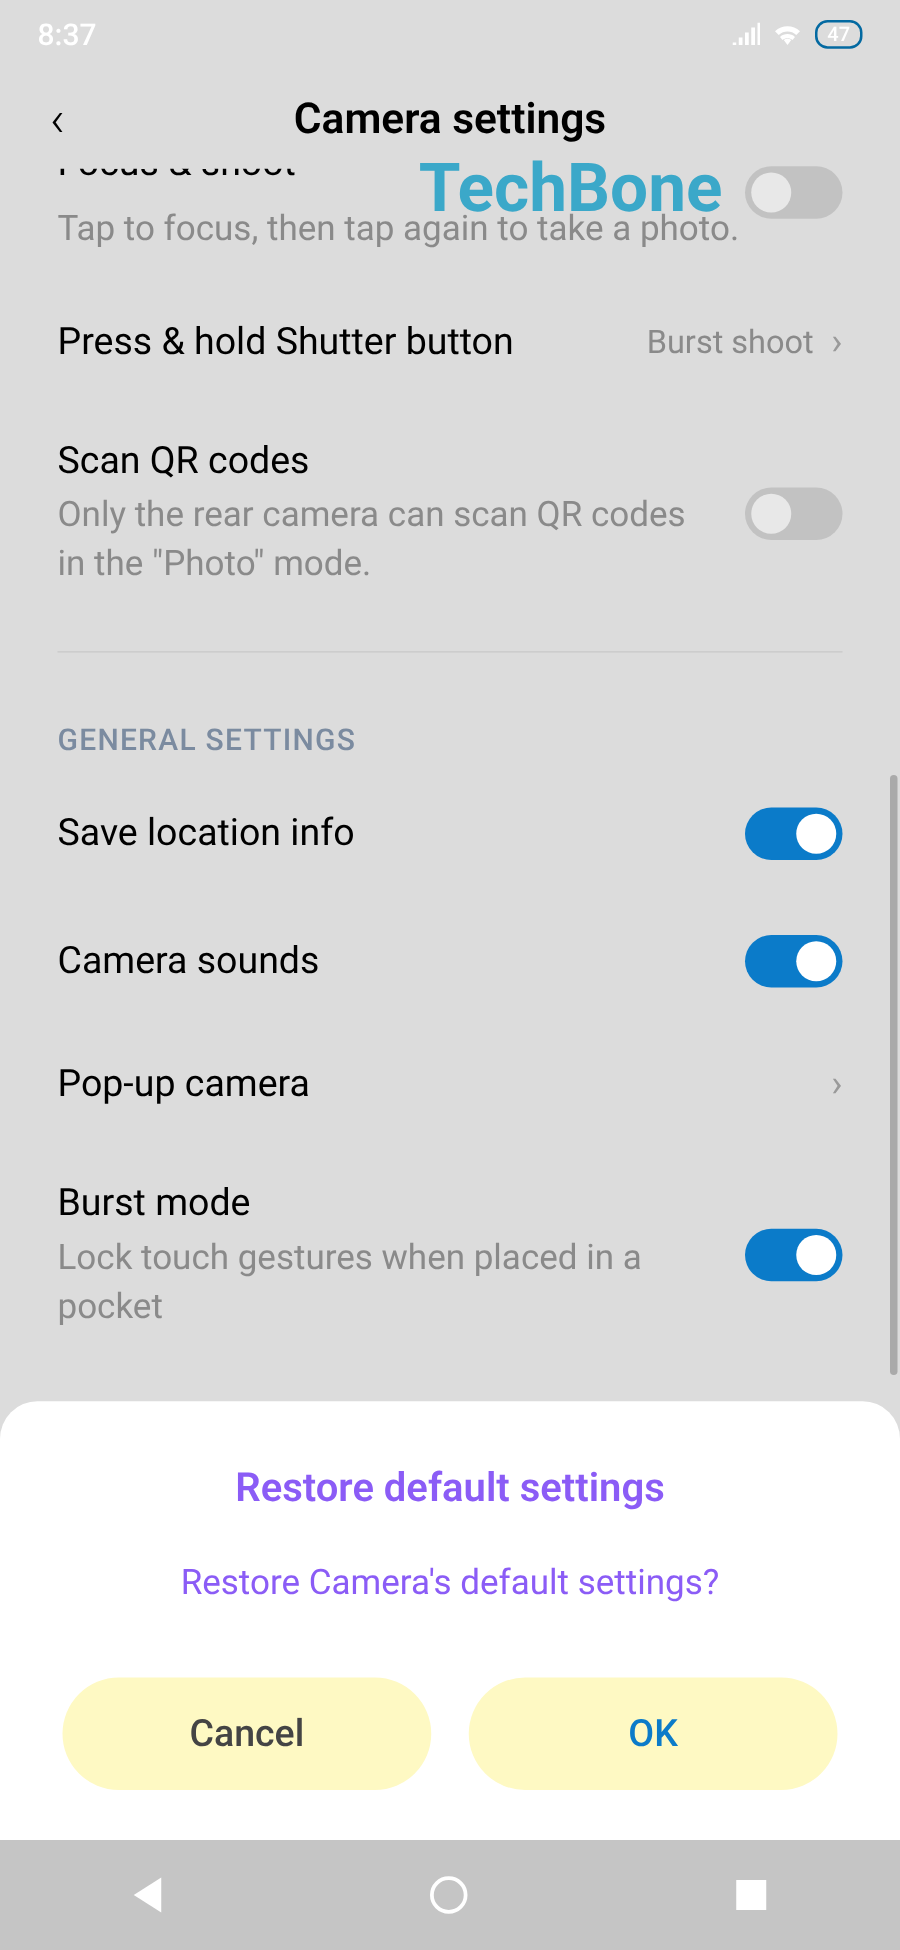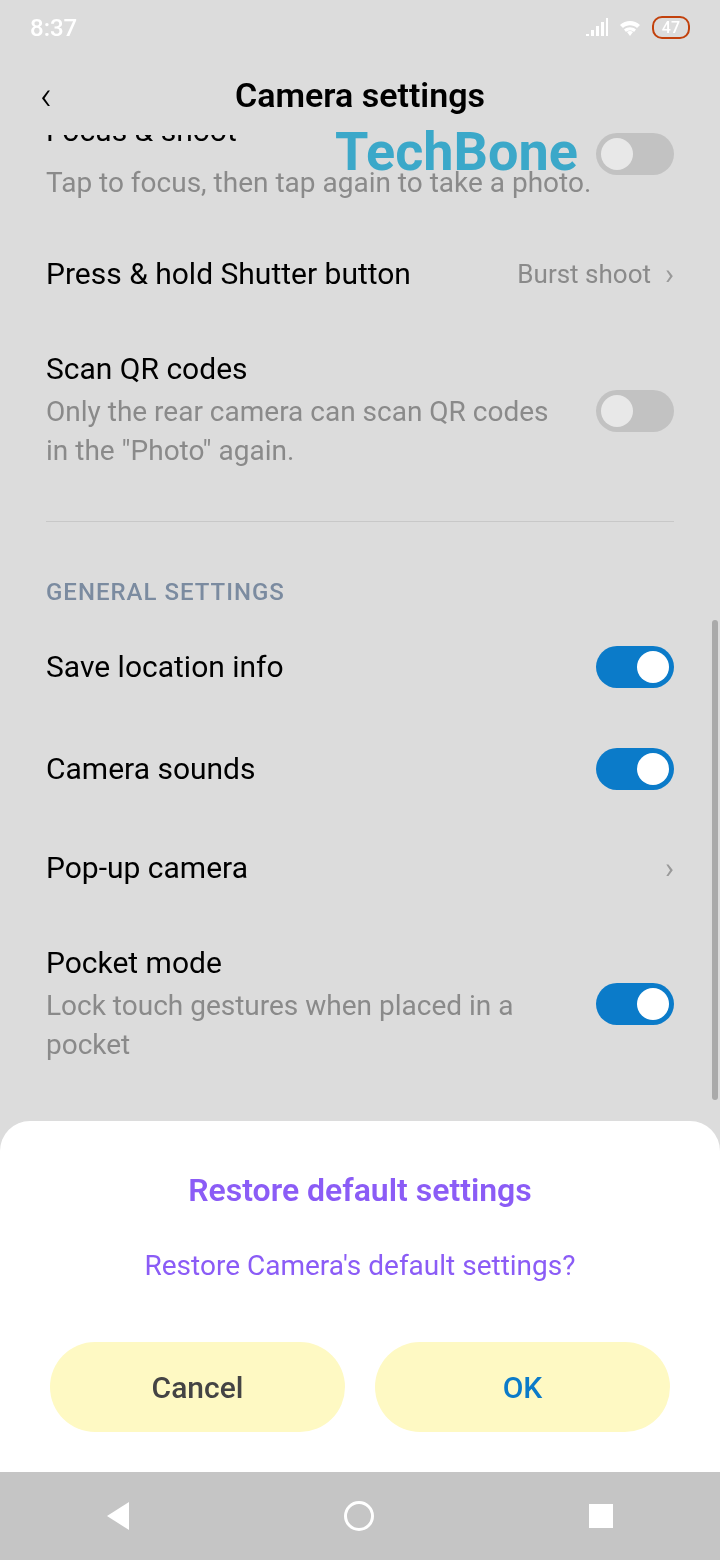--- a/index.html
+++ b/index.html
@@ -30,21 +30,21 @@
     color: #fff;
     font-size: 24px;
     font-weight: 500;
   }
   .status-right {
     display: flex;
     align-items: center;
     gap: 10px;
   }
   .battery-pill {
-    border: 2px solid #c2410c;
+    border: 2px solid #0369a1;
     border-radius: 10px;
     padding: 0 8px;
     font-size: 16px;
   }
   .header {
     display: flex;
     align-items: center;
     height: 80px;
     padding: 0 40px;
     position: relative;
@@ -294,21 +294,21 @@
           <span>Burst shoot</span>
           <span class="chevron">›</span>
         </span>
       </div>
     </div>
 
     <div class="setting-item">
       <div class="setting-row">
         <div style="flex:1; padding-right:20px">
           <div class="setting-title">Scan QR codes</div>
-          <div class="setting-sub">Only the rear camera can scan QR codes in the "Photo" again.</div>
+          <div class="setting-sub">Only the rear camera can scan QR codes in the "Photo" mode.</div>
         </div>
         <div class="toggle toggle-off">
             <div class="toggle-knob"></div>
           </div>
       </div>
     </div>
 
   </div>
 
   <div class="divider"></div>
@@ -338,21 +338,21 @@
     <div class="setting-item">
       <div class="setting-row">
         <span class="setting-title">Pop-up camera</span>
         <span class="chevron">›</span>
       </div>
     </div>
 
     <div class="setting-item">
       <div class="setting-row">
         <div style="flex:1; padding-right:20px">
-          <div class="setting-title">Pocket mode</div>
+          <div class="setting-title">Burst mode</div>
           <div class="setting-sub">Lock touch gestures when placed in a pocket</div>
         </div>
         <div class="toggle toggle-on">
             <div class="toggle-knob"></div>
           </div>
       </div>
     </div>
 
   </div>
 

